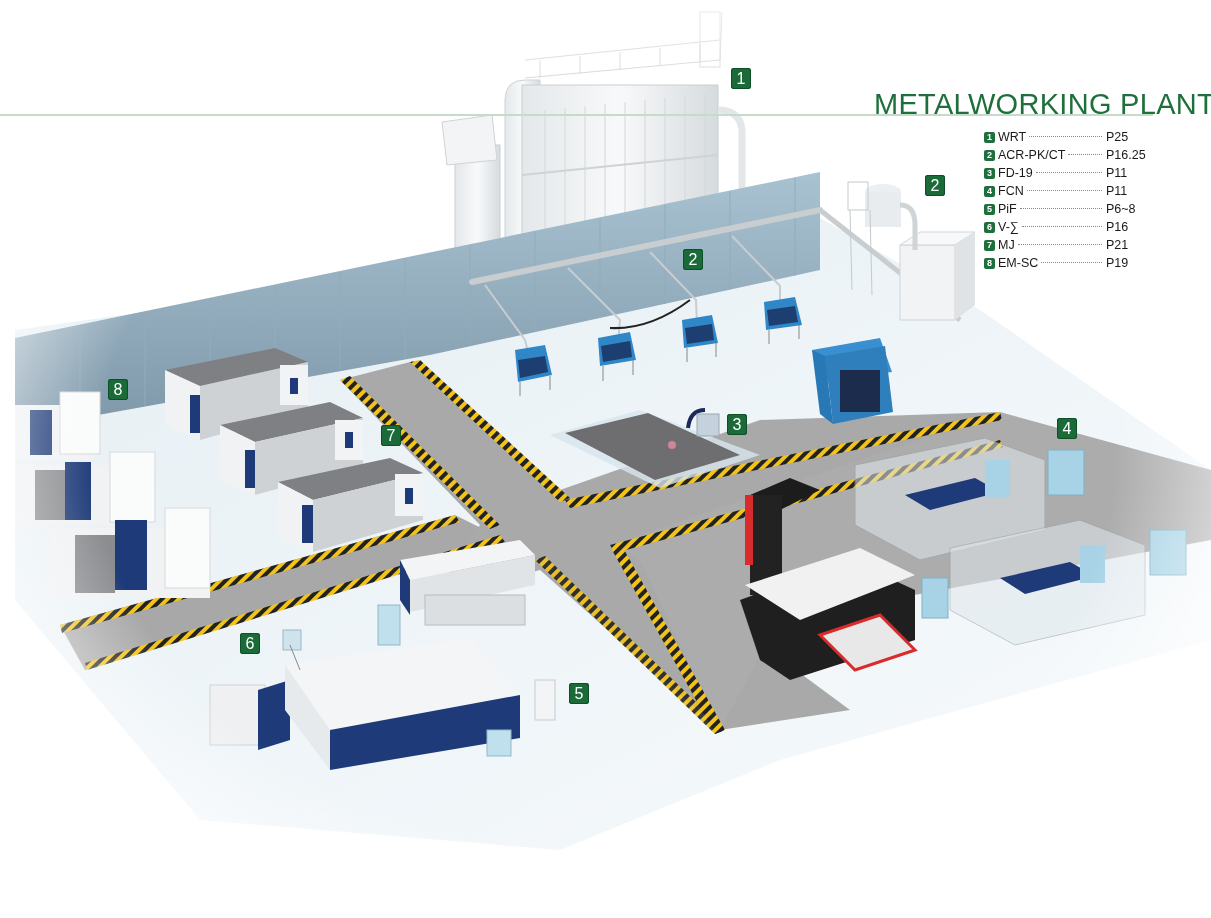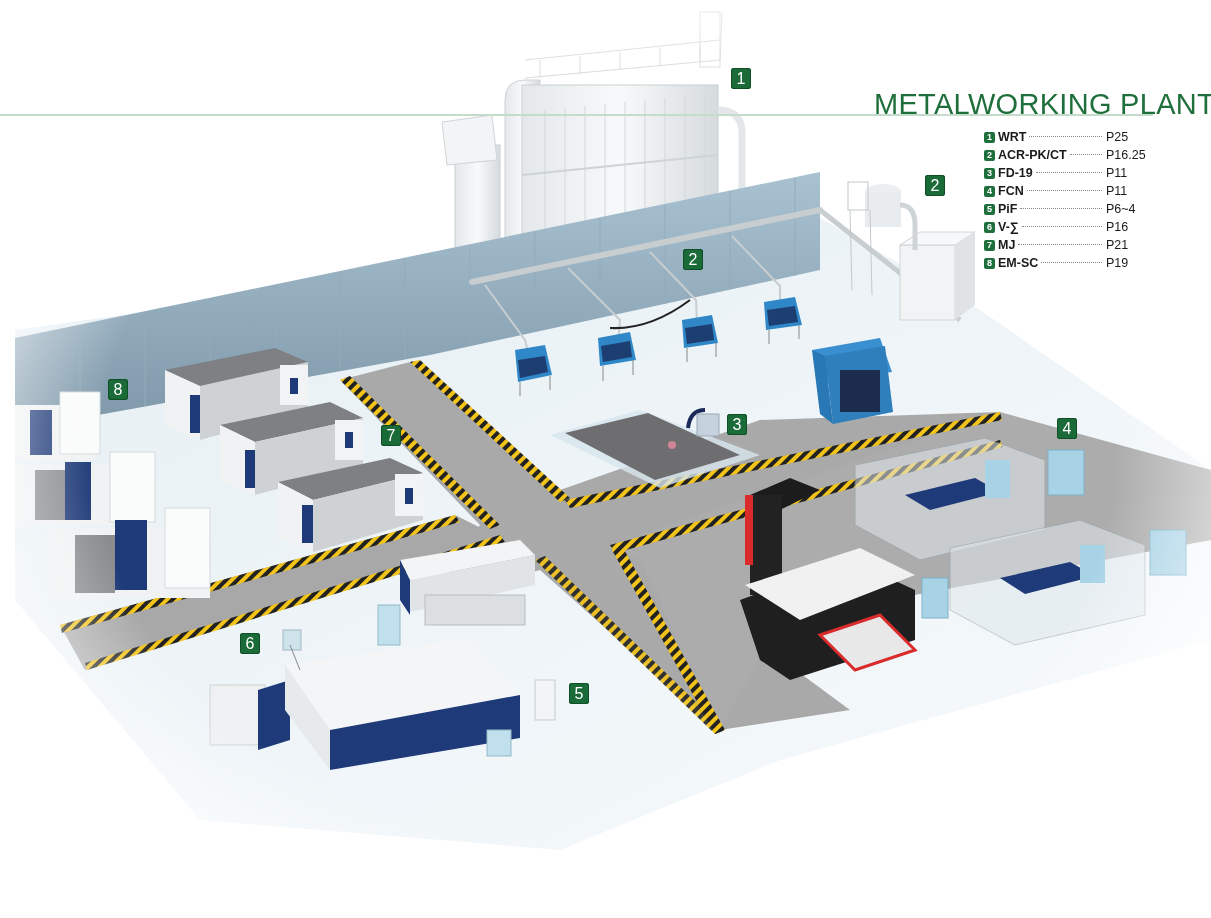--- a/index.html
+++ b/index.html
@@ -3,21 +3,21 @@
 <meta charset="utf-8">
 <style>
   html, body { margin:0; padding:0; background:#ffffff; }
   body { width:1211px; height:918px; position:relative; overflow:hidden; font-family:"Liberation Sans", sans-serif; }
   #scene { position:absolute; left:0; top:0; width:1211px; height:918px; }
   .title { position:absolute; left:874px; top:88px; font-size:29px; color:#1f6f3c; letter-spacing:0.3px; font-family:"Liberation Sans", sans-serif; white-space:nowrap; }
   .rule { position:absolute; left:0; top:114px; width:1153px; height:2px; background:#c5dccb; }
   .legend { position:absolute; left:984px; top:128px; width:170px; }
   .legend-row { display:flex; align-items:center; height:18px; font-size:12.5px; color:#1a1a1a; }
   .legend-num { width:11px; height:11px; background:#1f6f3c; color:#fff; border-radius:2px; font-size:9px; font-weight:bold; display:flex; align-items:center; justify-content:center; margin-right:3px; flex:0 0 auto; }
-  .legend-name { white-space:nowrap;font-weight:bold; }
+  .legend-name { white-space:nowrap; }
   .legend-dots { flex:1 1 auto; border-bottom:1px dotted #888; margin:0 4px 0 3px; height:8px; align-self:flex-start; min-width:6px; }
   .legend-page { width:48px; flex:0 0 auto; }
   .badge { position:absolute; width:20px; height:21px; background:#1a6b38; color:#fff; border-radius:3px; font-size:16px; display:flex; align-items:center; justify-content:center; font-family:"Liberation Sans", sans-serif; box-shadow:0 0 0 1px #0f4f27 inset; }
 </style>
 </head>
 <body>
 
 <svg id="scene" viewBox="0 0 1211 918">
   <defs>
     <pattern id="hazard" patternUnits="userSpaceOnUse" width="8" height="8" patternTransform="rotate(45)">
@@ -296,21 +296,21 @@
   <div class="legend-row">
       <span class="legend-num">4</span>
       <span class="legend-name">FCN</span>
       <span class="legend-dots"></span>
       <span class="legend-page">P11</span>
     </div>
   <div class="legend-row">
       <span class="legend-num">5</span>
       <span class="legend-name">PiF</span>
       <span class="legend-dots"></span>
-      <span class="legend-page">P6~4</span>
+      <span class="legend-page">P6~8</span>
     </div>
   <div class="legend-row">
       <span class="legend-num">6</span>
       <span class="legend-name">V-∑</span>
       <span class="legend-dots"></span>
       <span class="legend-page">P16</span>
     </div>
   <div class="legend-row">
       <span class="legend-num">7</span>
       <span class="legend-name">MJ</span>

